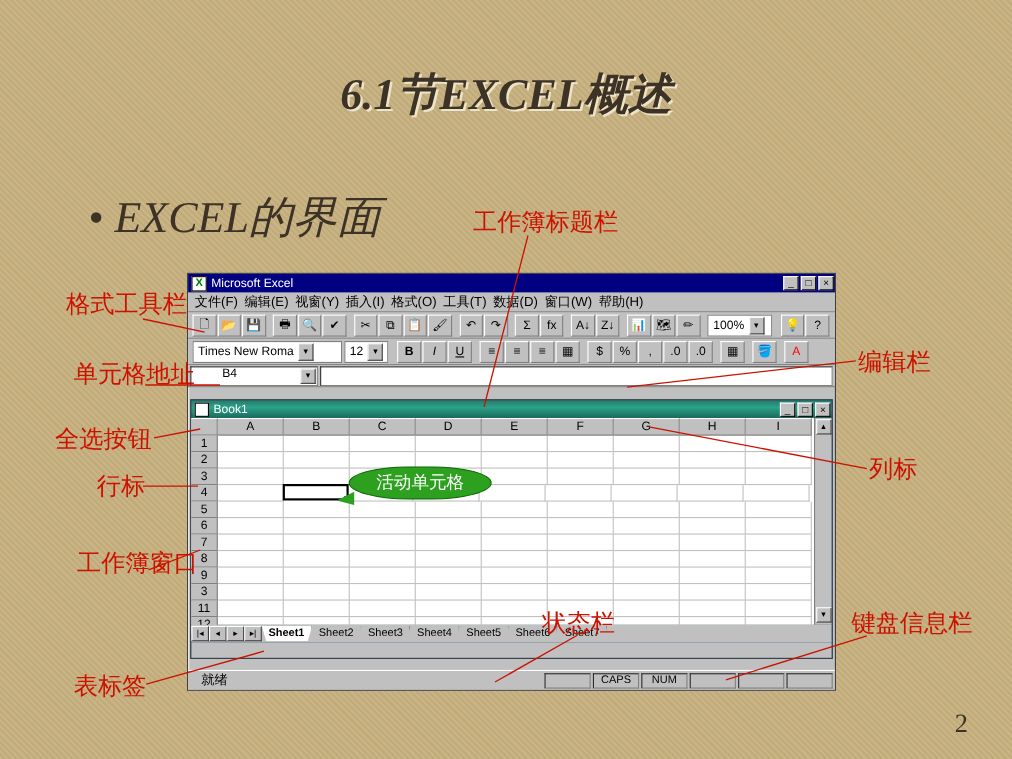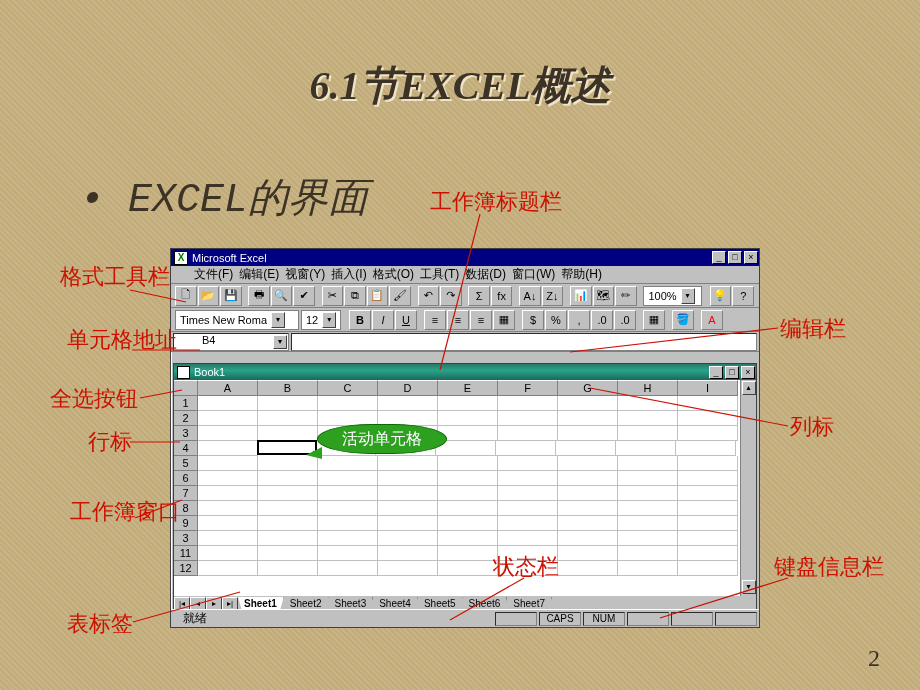--- a/index.html
+++ b/index.html
@@ -29,21 +29,20 @@
     text-shadow: 2px 2px 0 #eee4c7;
     font-style: italic;
     font-family: "SimSun", serif;
   }
   .bullet {
     position: absolute;
     left: 80px; top: 170px;
     font-size: 40px;
     color: #3d3226;
     font-style: italic;
-    font-family: Liberation Mono, monospace;
   }
   .page-num {
     position: absolute;
     right: 40px; bottom: 18px;
     font-size: 24px;
     color: #3d3226;
     font-family: "Times New Roman", serif;
   }
 
   
@@ -76,21 +75,21 @@
     background: #c0c0c0;
     border-top: 1px solid #fff; border-left: 1px solid #fff;
     border-right: 1px solid #000; border-bottom: 1px solid #000;
     margin-left: 1px; margin-right: 1px;
     font-size: 9px; line-height: 11px; text-align: center;
     color: #000;
   }
   .menubar {
     height: 18px;
     display: flex; align-items: center;
-    padding-left: 23px;
+    padding-left: 6px;
     background: #c0c0c0;
     border-bottom: 1px solid #808080;
     gap: 6px;
   }
   .menubar span { font-size: 12px; }
   .toolbar1, .toolbar2 {
     height: 24px;
     display: flex; align-items: center;
     padding: 1px 4px;
     background: #c0c0c0;
@@ -136,21 +135,21 @@
   }
   .formula-area {
     flex: 1; height: 18px; background: #fff;
     border: 1px inset #808080; margin: 0 2px;
   }
 
   
   .childwin {
     position: absolute;
     left: 2px; top: 114px;
-    width: 584px; height: 264px;
+    width: 584px; height: 236px;
     border: 1px solid #404040;
     background: #0c4a6e;
   }
   .childwin .doc-titlebar {
     height: 16px;
     background: linear-gradient(#2a7a6a, #2aa28a 40%, #1a6a5a);
     color: #fff;
     display: flex; align-items: center;
     padding-left: 3px;
   }
@@ -359,21 +358,21 @@
       <span class="tcombo" style="width:60px">
         <span>100%</span>
         <span class="dd">▾</span>
       </span>
       <span class="tsep"></span>
       <span class="tbtn">💡</span>
       <span class="tbtn">?</span>
     </div>
 
     <div class="toolbar2">
-      <span class="tcombo" style="width:124px">
+      <span class="tcombo" style="width:136px">
         <span>Times New Roma</span>
         <span class="dd">▾</span>
       </span>
       <span class="tcombo" style="width:40px">
         <span>12</span>
         <span class="dd">▾</span>
       </span>
       <span class="tsep"></span>
       <span class="tbtn">
           <b>B</b>

